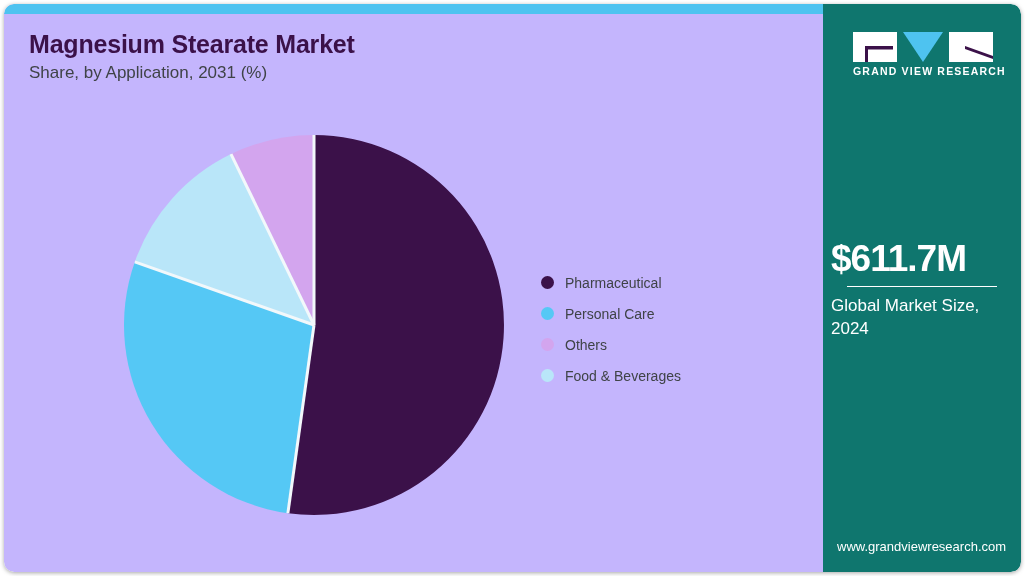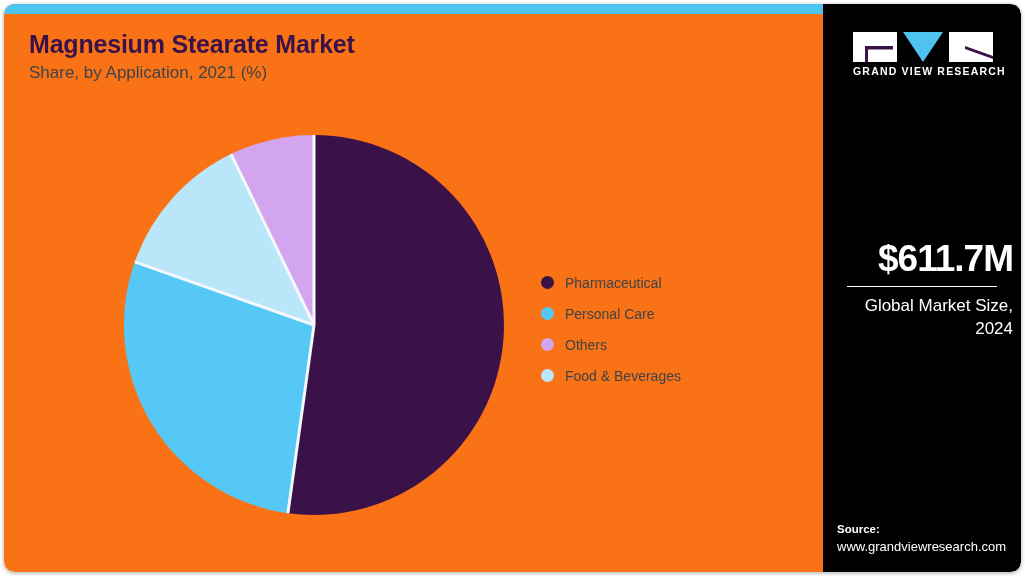--- a/index.html
+++ b/index.html
@@ -29,21 +29,21 @@
     box-shadow: 0 1px 4px rgba(0,0,0,0.35);
     overflow: hidden;
   }
   
   .left-panel {
     position: absolute;
     left: 0;
     top: 0;
     width: 819px;
     height: 568px;
-    background: #f97316;
+    background: #c4b5fd;
     border-radius: 10px 0 0 10px;
   }
   .accent-bar {
     position: absolute;
     left: 0;
     top: 0;
     width: 819px;
     height: 10px;
     background: #4ec3f0;
     border-radius: 10px 0 0 0;
@@ -102,21 +102,21 @@
     color: #3f4347;
     white-space: nowrap;
   }
   
   .right-panel {
     position: absolute;
     left: 819px;
     top: 0;
     width: 198px;
     height: 568px;
-    background: #000000;
+    background: #0f766e;
     border-radius: 0 10px 10px 0;
   }
   .logo {
     position: absolute;
     left: 30px;
     top: 28px;
     width: 140px;
     height: 48px;
   }
   .logo-mark {
@@ -134,21 +134,21 @@
     font-weight: bold;
     letter-spacing: 1.2px;
     color: #ffffff;
     white-space: nowrap;
   }
   .stat-block {
     position: absolute;
     left: 8px;
     top: 236px;
     width: 182px;
-    text-align: right;
+    text-align: left;
   }
   .stat-value {
     font-size: 37px;
     font-weight: bold;
     color: #ffffff;
     letter-spacing: -1px;
     line-height: 1.05;
   }
   .stat-divider {
     width: 150px;
@@ -182,21 +182,21 @@
 </head>
 <body>
 
 <div id="infographic">
   <div class="card">
 
     <div class="left-panel">
       <div class="accent-bar"></div>
 
       <div class="title">Magnesium Stearate Market</div>
-      <div class="subtitle">Share, by Application, 2021 (%)</div>
+      <div class="subtitle">Share, by Application, 2031 (%)</div>
 
       <div class="pie-wrap">
         <svg width="384" height="384" viewBox="0 0 384 384">
           <g>
 
             <path fill="#3b1149" d="M 192 192 L 192.00 2.00 A 190 190 0 1 1 165.89 380.20 Z"></path>
 
             <path fill="#55c8f5" d="M 192 192 L 165.89 380.20 A 190 190 0 0 1 12.79 128.89 Z"></path>
 
             <path fill="#b9e6f9" d="M 192 192 L 12.79 128.89 A 190 190 0 0 1 109.01 21.08 Z"></path>
@@ -251,19 +251,18 @@
         <div class="logo-text">GRAND VIEW RESEARCH</div>
       </div>
 
       <div class="stat-block">
         <div class="stat-value">$611.7M</div>
         <div class="stat-divider"></div>
         <div class="stat-caption">Global Market Size, 2024</div>
       </div>
 
       <div class="source-block">
-        <div class="source-label">Source:</div>
         <div class="source-url">www.grandviewresearch.com</div>
       </div>
 
     </div>
   </div>
 </div>
 
 </body></html>

